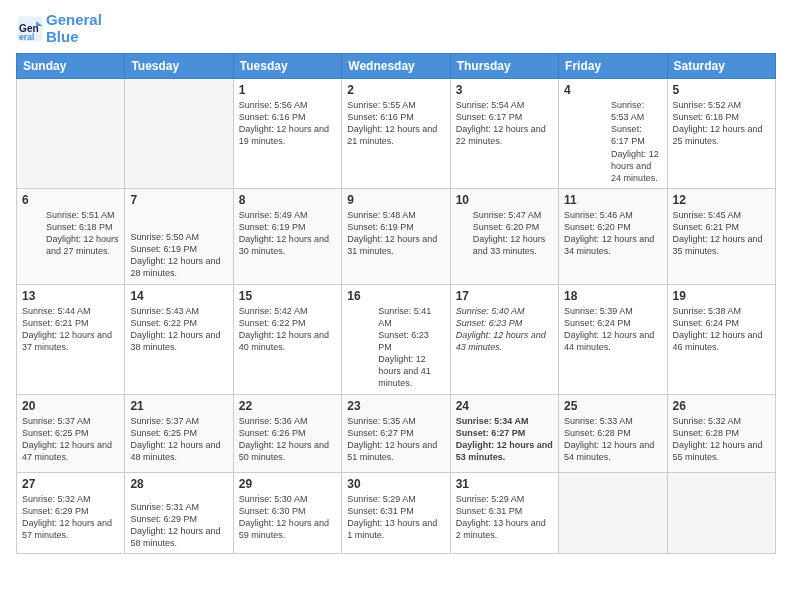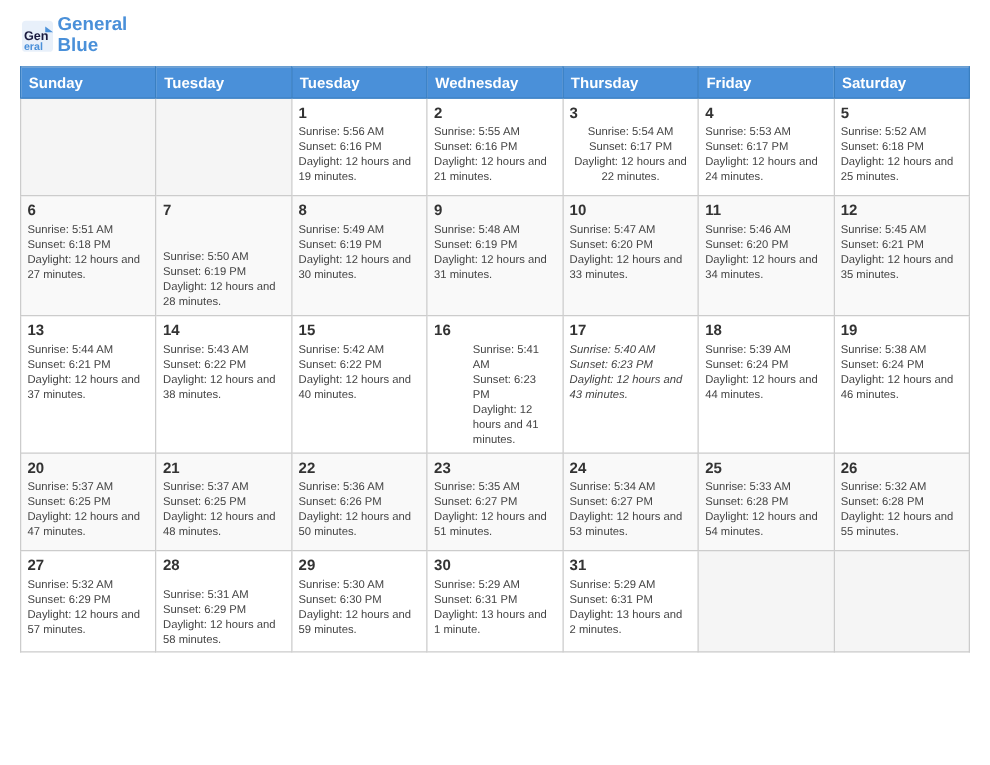--- a/index.html
+++ b/index.html
@@ -145,41 +145,41 @@
 Daylight: 12 hours and 19 minutes.</div>
           </td>
           <td>
             <span class="day-num">2</span>
             <div class="day-info" style="white-space: pre-line;">Sunrise: 5:55 AM
 Sunset: 6:16 PM
 Daylight: 12 hours and 21 minutes.</div>
           </td>
           <td>
             <span class="day-num">3</span>
-            <div class="day-info" style="white-space: pre-line; text-align: center;">Sunrise: 5:54 AM
+            <div class="day-info" style="white-space: pre-line;">Sunrise: 5:54 AM
 Sunset: 6:17 PM
 Daylight: 12 hours and 22 minutes.</div>
           </td>
           <td>
             <span class="day-num">4</span>
-            <div class="day-info" style="white-space: pre-line;">Sunrise: 5:53 AM
+            <div class="day-info" style="white-space: pre-line; margin-left: 47px;">Sunrise: 5:53 AM
 Sunset: 6:17 PM
 Daylight: 12 hours and 24 minutes.</div>
           </td>
           <td>
             <span class="day-num">5</span>
             <div class="day-info" style="white-space: pre-line;">Sunrise: 5:52 AM
 Sunset: 6:18 PM
 Daylight: 12 hours and 25 minutes.</div>
           </td>
         </tr>
         <tr class="row-alt">
           <td>
             <span class="day-num">6</span>
-            <div class="day-info" style="white-space: pre-line;">Sunrise: 5:51 AM
+            <div class="day-info" style="white-space: pre-line; margin-left: 24px;">Sunrise: 5:51 AM
 Sunset: 6:18 PM
 Daylight: 12 hours and 27 minutes.</div>
           </td>
           <td>
             <span class="day-num">7</span>
             <div class="day-info" style="white-space: pre-line; margin-top: 24px;">Sunrise: 5:50 AM
 Sunset: 6:19 PM
 Daylight: 12 hours and 28 minutes.</div>
           </td>
           <td>
@@ -189,21 +189,21 @@
 Daylight: 12 hours and 30 minutes.</div>
           </td>
           <td>
             <span class="day-num">9</span>
             <div class="day-info" style="white-space: pre-line;">Sunrise: 5:48 AM
 Sunset: 6:19 PM
 Daylight: 12 hours and 31 minutes.</div>
           </td>
           <td>
             <span class="day-num">10</span>
-            <div class="day-info" style="white-space: pre-line;">Sunrise: 5:47 AM
+            <div class="day-info" style="white-space: pre-line; margin-left: 17px;">Sunrise: 5:47 AM
 Sunset: 6:20 PM
 Daylight: 12 hours and 33 minutes.</div>
           </td>
           <td>
             <span class="day-num">11</span>
             <div class="day-info" style="white-space: pre-line;">Sunrise: 5:46 AM
 Sunset: 6:20 PM
 Daylight: 12 hours and 34 minutes.</div>
           </td>
           <td>
@@ -277,21 +277,21 @@
 Daylight: 12 hours and 50 minutes.</div>
           </td>
           <td>
             <span class="day-num">23</span>
             <div class="day-info" style="white-space: pre-line;">Sunrise: 5:35 AM
 Sunset: 6:27 PM
 Daylight: 12 hours and 51 minutes.</div>
           </td>
           <td>
             <span class="day-num">24</span>
-            <div class="day-info" style="white-space: pre-line;">Sunrise: 5:34 AM
+            <div class="day-info" style="white-space: pre-line; font-weight: bold;">Sunrise: 5:34 AM
 Sunset: 6:27 PM
 Daylight: 12 hours and 53 minutes.</div>
           </td>
           <td>
             <span class="day-num">25</span>
             <div class="day-info" style="white-space: pre-line;">Sunrise: 5:33 AM
 Sunset: 6:28 PM
 Daylight: 12 hours and 54 minutes.</div>
           </td>
           <td>

